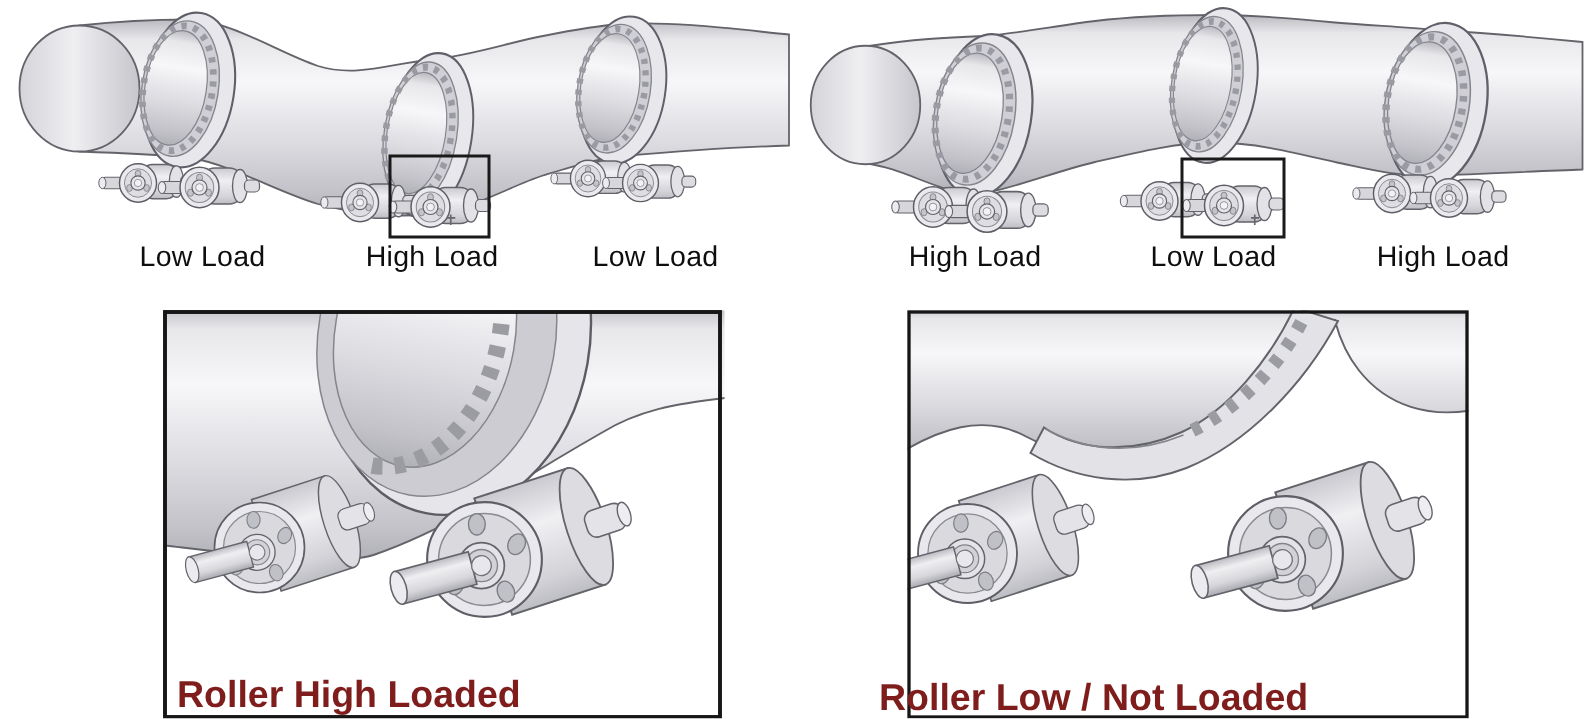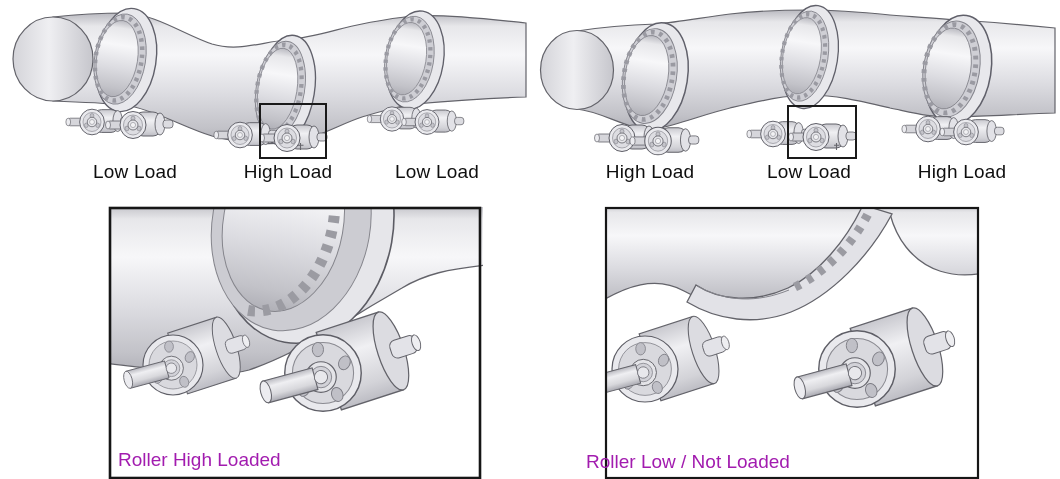--- a/index.html
+++ b/index.html
@@ -15,23 +15,23 @@
     position:absolute;
     top:161px;
     transform:translateX(-50%);
     font-size:19px;
     color:#0e0e0e;
     white-space:nowrap;
     letter-spacing:0.2px;
   }
   .caption{
     position:absolute;
-    font-size:19px;
-    font-weight:400;
-    color:#a21caf;
+    font-size:25px;
+    font-weight:700;
+    color:#7f1d1d;
     white-space:nowrap;
   }
 </style>
 </head>
 <body>
 
 <div class="stage">
 
 <svg width="1060" height="479" viewBox="0 0 1060 479">
   <defs>

